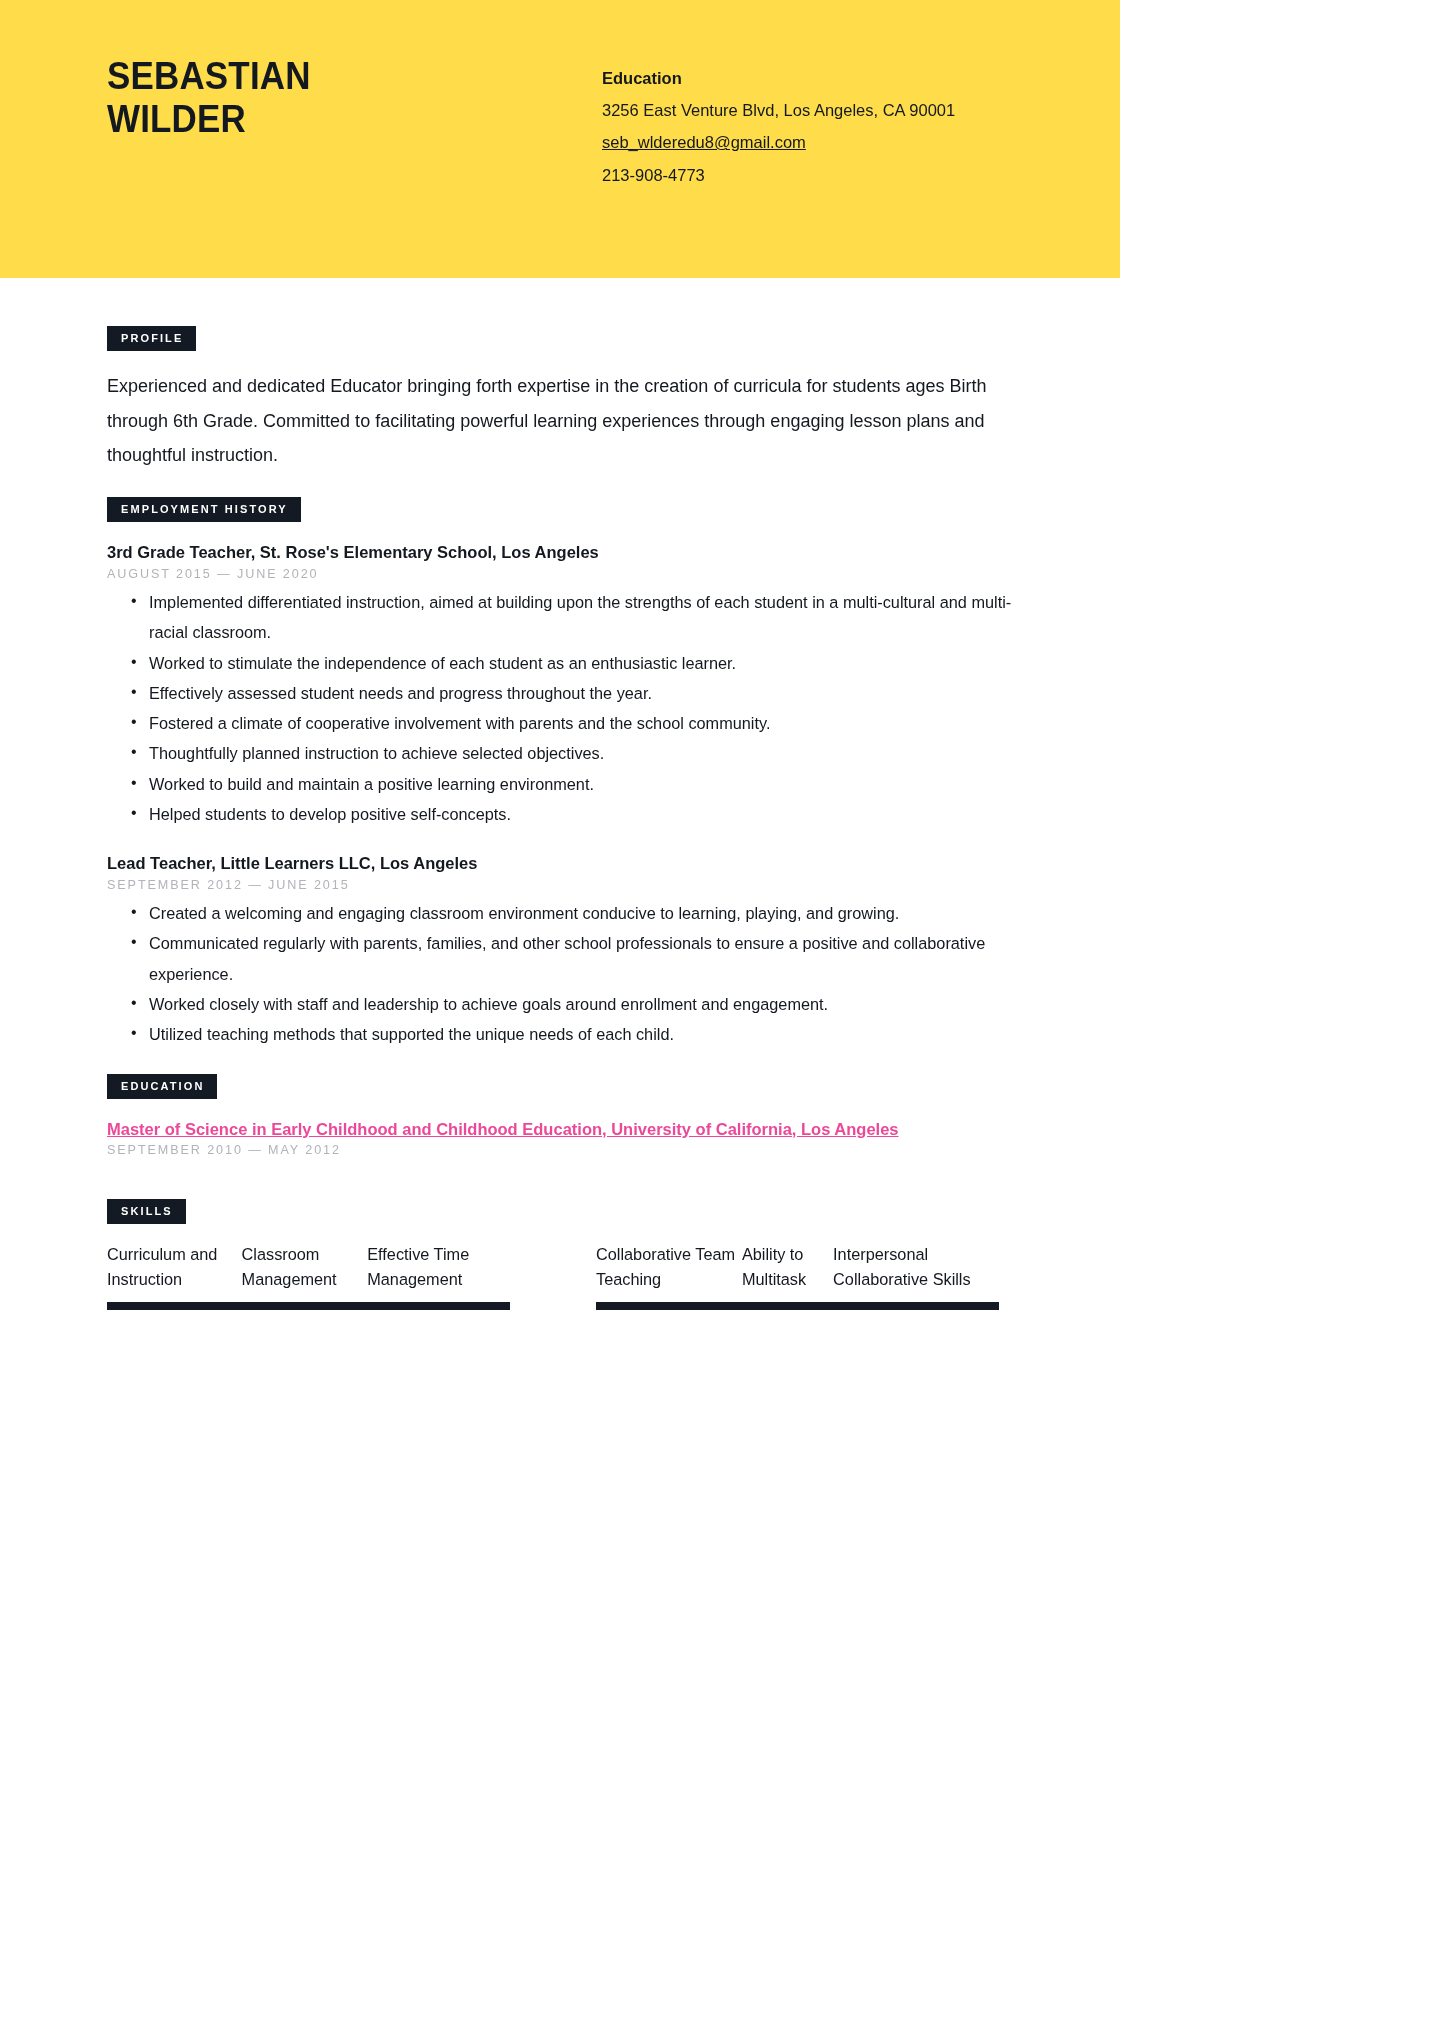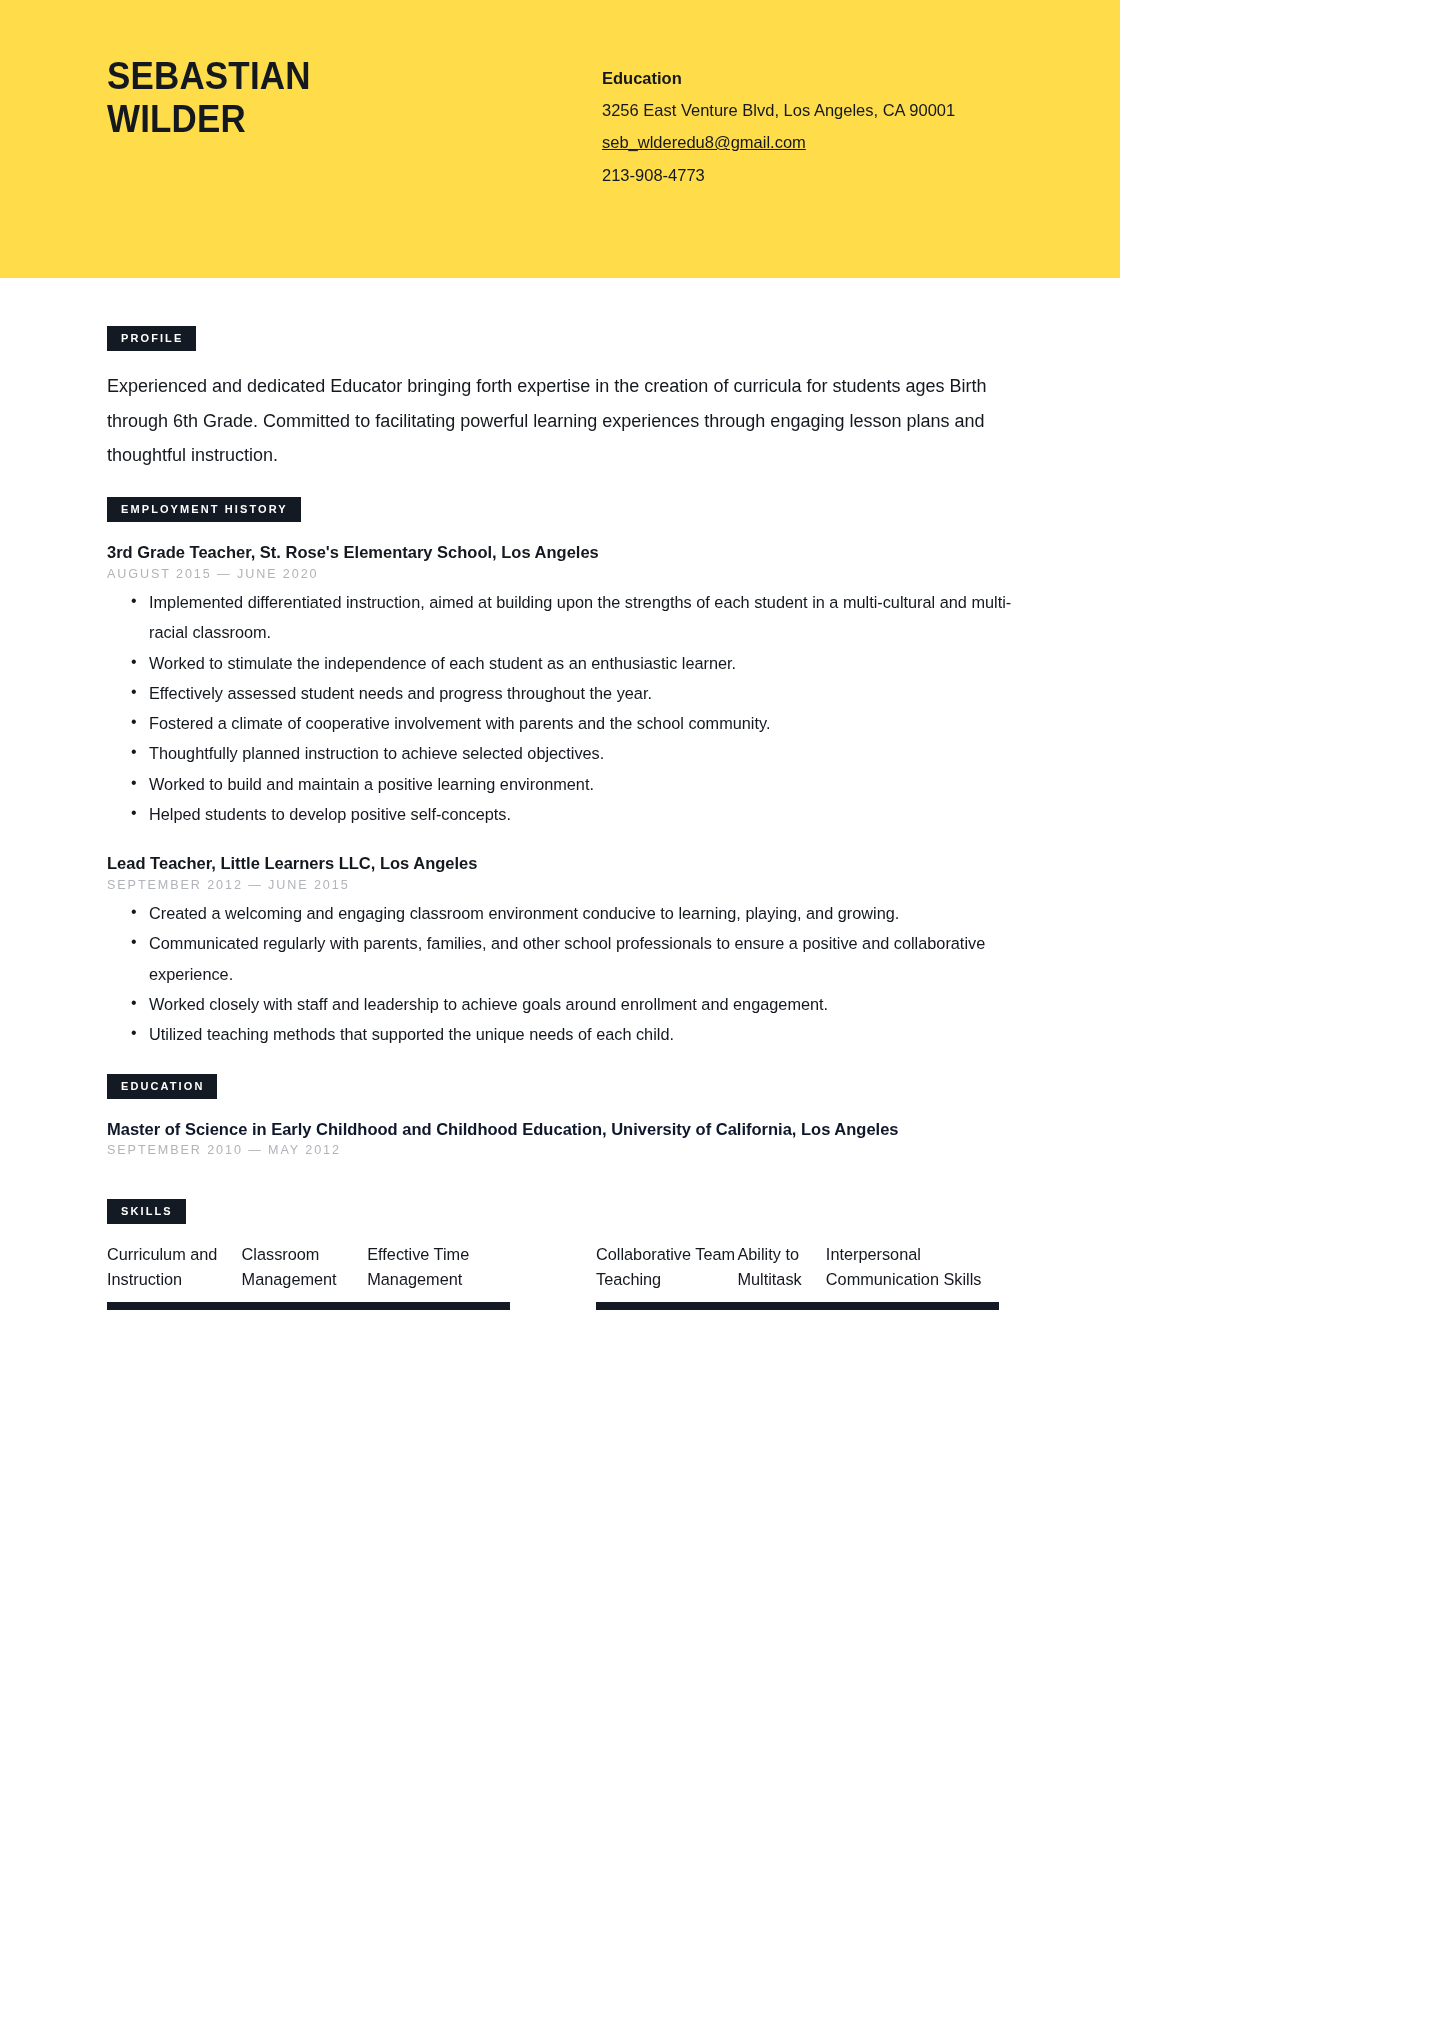--- a/index.html
+++ b/index.html
@@ -105,22 +105,23 @@
     position:absolute;
     left:24px;
     top:-1px;
     font-size:16px;
     color:#14181f;
   }
 
   .edu-title {
     font-size:16.5px;
     font-weight:700;
-    color:#0f172a;
+    color:#ec4899;
     line-height:1.5;
+    text-decoration:underline;
   }
   .edu-date {
     font-size:12.6px;
     letter-spacing:1.9px;
     color:#b0b3b8;
     margin-top:2px;
   }
 
   
   .skills-grid {
@@ -262,21 +263,21 @@
               <div class="skill-bar-fill" style="width: 100%;"></div>
             </div>
           </div>
           <div class="skill-item">
             <div class="skill-label">Ability to Multitask</div>
             <div class="skill-bar-track">
               <div class="skill-bar-fill" style="width: 100%;"></div>
             </div>
           </div>
           <div class="skill-item">
-            <div class="skill-label">Interpersonal Communication Skills</div>
+            <div class="skill-label">Interpersonal Collaborative Skills</div>
             <div class="skill-bar-track">
               <div class="skill-bar-fill" style="width: 100%;"></div>
             </div>
           </div>
         </div>
 
       </div>
     </div>
 
   </div>

